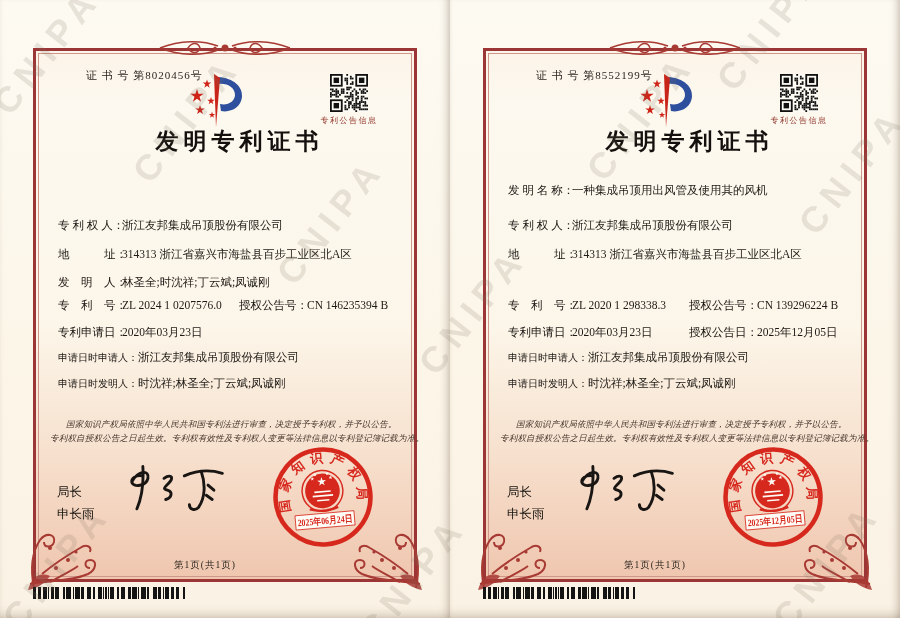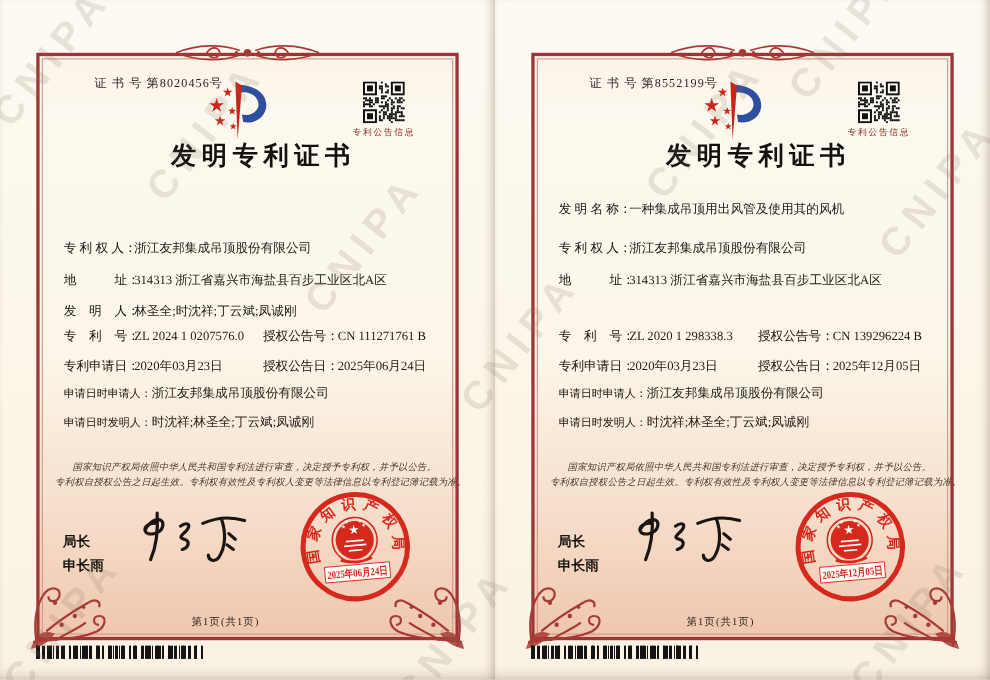--- a/index.html
+++ b/index.html
@@ -41,21 +41,21 @@
   .row .pair2{position:absolute;left:181px;top:0;}
   .row .pair2 .lbl{width:68px;}
 
   .legal{position:absolute;left:50px;top:417px;width:348px;margin:0;
     font-size:8.5px;line-height:14px;font-style:italic;letter-spacing:.2px;color:#46362c;}
   .legal .l1{display:block;padding-left:16px;white-space:nowrap;}
   .legal .l2{display:block;white-space:nowrap;}
 
   .director{position:absolute;left:57px;top:481px;
     font-family:"Liberation Sans","DejaVu Sans",sans-serif;
-    font-size:12.5px;font-weight:bold;line-height:22px;color:#16120e;}
+    font-size:12.5px;font-weight:normal;line-height:22px;color:#16120e;}
   .sig{position:absolute;left:120px;top:461px;}
   .seal{position:absolute;left:272px;top:446px;transform:rotate(-5deg);}
   .footer{position:absolute;left:33px;top:559px;width:344px;text-align:center;
     font-size:9.5px;letter-spacing:1px;color:#2a241e;}
   .barcode{position:absolute;left:33px;top:587px;width:153px;height:12px;
     background-image:
       repeating-linear-gradient(90deg,#141414 0 2px,transparent 2px 6px),
       repeating-linear-gradient(90deg,#141414 0 1px,transparent 1px 5px),
       repeating-linear-gradient(90deg,#141414 0 3px,transparent 3px 11px);}
 
@@ -271,25 +271,24 @@
       <span class="lbl">专 利 权 人：</span><span class="val">浙江友邦集成吊顶股份有限公司</span>
     </div>
     <div class="row" style="top:247px">
       <span class="lbl">地　　　址：</span><span class="val">314313 浙江省嘉兴市海盐县百步工业区北A区</span>
     </div>
     <div class="row" style="top:275px">
       <span class="lbl">发　明　人：</span><span class="val">林圣全;时沈祥;丁云斌;凤诚刚</span>
     </div>
     <div class="row" style="top:298px">
       <span class="lbl">专　利　号：</span><span class="val">ZL 2024 1 0207576.0</span>
-      <span class="pair2"><span class="lbl">授权公告号：</span><span class="val">CN 111271761 B</span></span>
+      <span class="pair2"><span class="lbl">授权公告号：</span><span class="val">CN 146235394 B</span></span>
     </div>
     <div class="row" style="top:325px">
       <span class="lbl">专利申请日：</span><span class="val">2020年03月23日</span>
-      <span class="pair2"><span class="lbl">授权公告日：</span><span class="val">2025年06月24日</span></span>
     </div>
     <div class="row" style="top:350px">
       <span class="lbl wide">申请日时申请人：</span><span class="val">浙江友邦集成吊顶股份有限公司</span>
     </div>
     <div class="row" style="top:376px">
       <span class="lbl wide">申请日时发明人：</span><span class="val">时沈祥;林圣全;丁云斌;凤诚刚</span>
     </div>
 
     <p class="legal">
       <span class="l1">国家知识产权局依照中华人民共和国专利法进行审查，决定授予专利权，并予以公告。</span>

